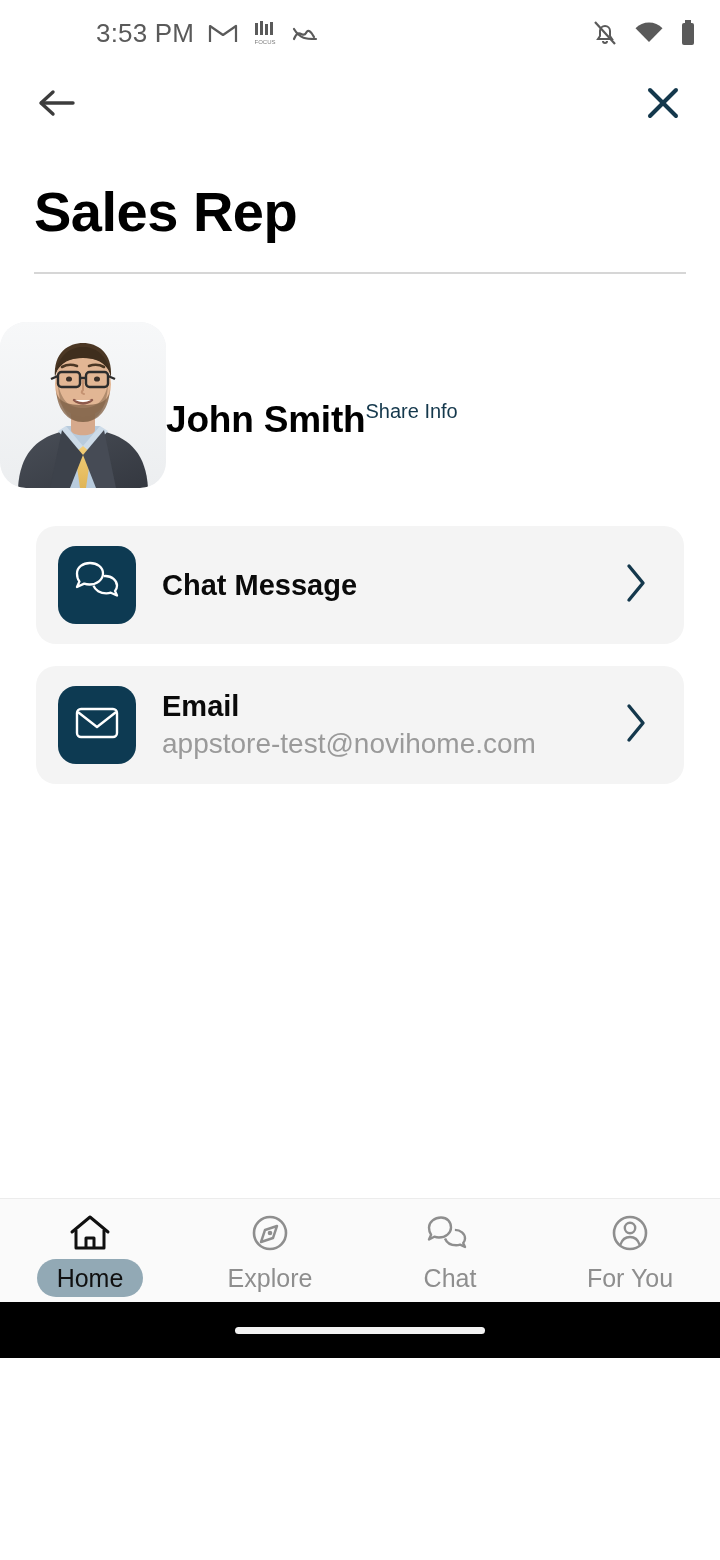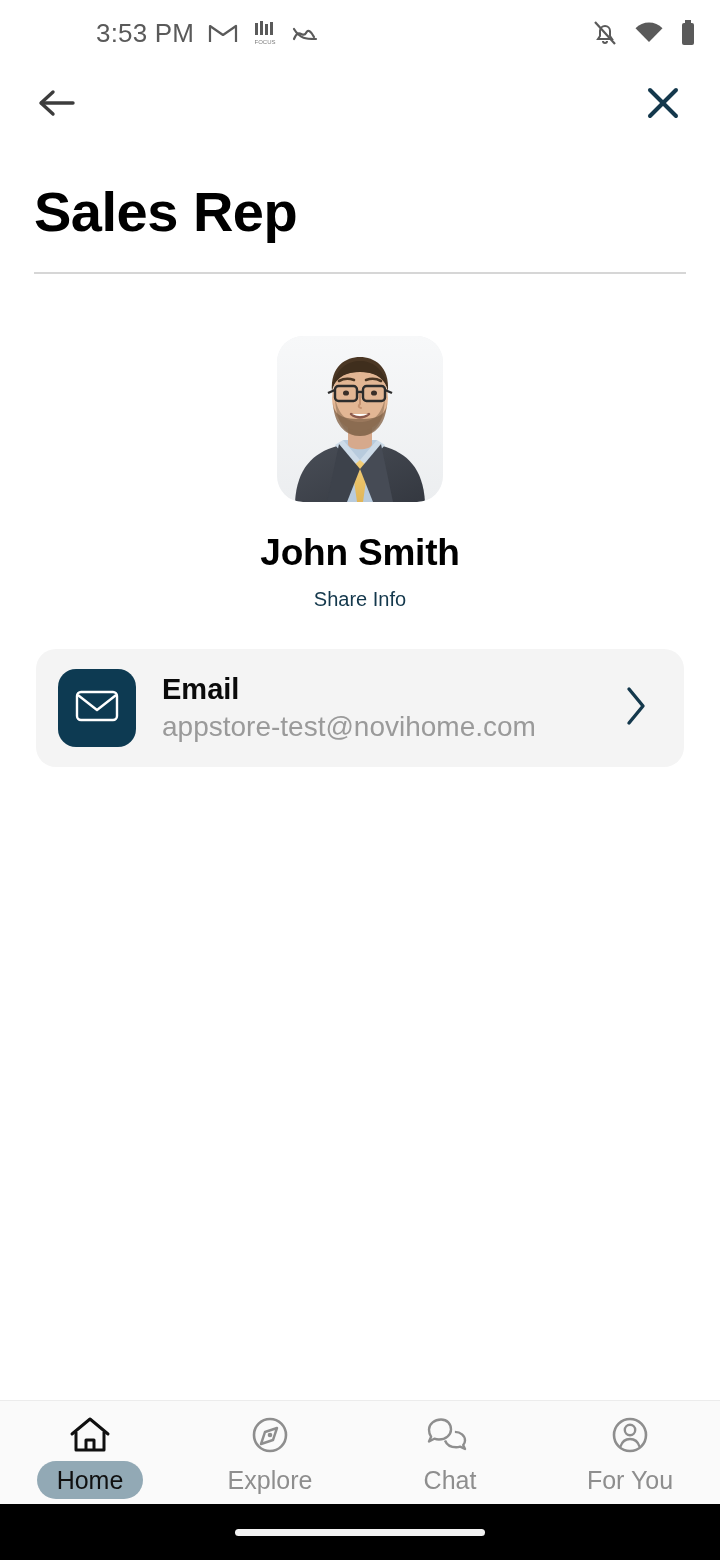--- a/index.html
+++ b/index.html
@@ -2,21 +2,21 @@
 <html><head>
 <meta charset="utf-8">
 <style>
   * { margin:0; padding:0; box-sizing:border-box; }
   html, body {
     width:720px; height:1560px;
     background:#ffffff;
     font-family:"Liberation Sans", sans-serif;
     overflow:hidden;
   }
-  .phone { position:relative; width:720px; height:1560px; background:#fff; display:flex; flex-direction:column; }
+  .phone { position:relative; width:720px; height:1358px; background:#fff; display:flex; flex-direction:column; }
 
   
   .statusbar {
     height:66px; flex:0 0 66px;
     display:flex; align-items:center;
     padding:0 24px 0 0;
     background:#ffffff;
   }
   .sb-left { display:flex; align-items:center; gap:14px; padding-left:96px; }
   .sb-time { font-size:26px; color:#5a5a5a; letter-spacing:0.2px; font-family:"Liberation Sans", sans-serif; }
@@ -33,21 +33,21 @@
   .close-btn { margin-left:auto; width:46px; height:46px; display:flex; align-items:center; justify-content:center; cursor:pointer; }
 
   .title-wrap { padding:8px 34px 0 34px; }
   .page-title {
     font-size:56px; font-weight:bold; color:#000000;
     letter-spacing:-0.5px; line-height:1.15;margin-top:28px;
   }
   .divider { height:1.5px; background:#d6d6d6; margin:28px 34px 0 34px; }
 
   
-  .profile { padding-top:62px; display:flex; flex-direction:column; align-items:center; }
+  .profile { padding-top:48px; display:flex; flex-direction:row; align-items:center; }
   .avatar {
     width:166px; height:166px; border-radius:26px; overflow:hidden;
     background:#f2f3f5; position:relative;
   }
   .avatar svg { display:block; width:166px; height:166px; }
   .profile-name {
     margin-top:30px; font-size:37px; font-weight:bold; color:#000; letter-spacing:-0.2px;
   }
   .share-link {
     margin-top:14px; font-size:20px; color:#14384c; cursor:pointer;
@@ -237,20 +237,40 @@
           <path d="M83 58v10q-3 3 1 4" fill="none" stroke="#c49271" stroke-width="2" stroke-linecap="round"></path>
         </g>
       </svg>
     </div>
     <div class="profile-name">John Smith</div>
     <div class="share-link">Share Info</div>
   </div>
 
   <div class="cards">
 
+    <div class="card">
+      <div class="card-tile">
+        <span>
+          <svg width="48" height="44" viewBox="0 0 48 44">
+            <path d="M30 12.5c0 6.1-6.1 11-13.5 11-1.9 0-3.7-.3-5.3-.9L4 26l2.4-5.5C4.9 18.7 4 15.7 4 12.5 4 6.4 9.8 2 17 2s13 4.4 13 10.5z" fill="none" stroke="#ffffff" stroke-width="2.3" stroke-linejoin="round"></path>
+            <path d="M20.5 24.6c1.6 4.5 6.7 7.8 12.8 7.8 1.6 0 3.1-.2 4.5-.7L44 34.5l-2-4.6c1.3-1.5 2-3.3 2-5.2 0-5.4-5.2-9.7-11.6-9.7-.6 0-1.1 0-1.7.1" fill="none" stroke="#ffffff" stroke-width="2.3" stroke-linejoin="round"></path>
+          </svg>
+        </span>
+      </div>
+      <div class="card-text">
+        <div class="card-title">Chat Message</div>
+      </div>
+      <div class="card-chev">
+        <span>
+          <svg width="26" height="44" viewBox="0 0 26 44">
+            <path d="M6 5l14 17L6 39" fill="none" stroke="#14384c" stroke-width="3.4" stroke-linecap="round" stroke-linejoin="round"></path>
+          </svg>
+        </span>
+      </div>
+    </div>
 
     <div class="card">
       <div class="card-tile">
         <span>
           <svg width="48" height="40" viewBox="0 0 48 40">
             <rect x="4" y="6" width="40" height="28" rx="4" fill="none" stroke="#ffffff" stroke-width="2.4"></rect>
             <path d="M5.5 9.5 24 24 42.5 9.5" fill="none" stroke="#ffffff" stroke-width="2.4" stroke-linecap="round" stroke-linejoin="round"></path>
           </svg>
         </span>
       </div>

